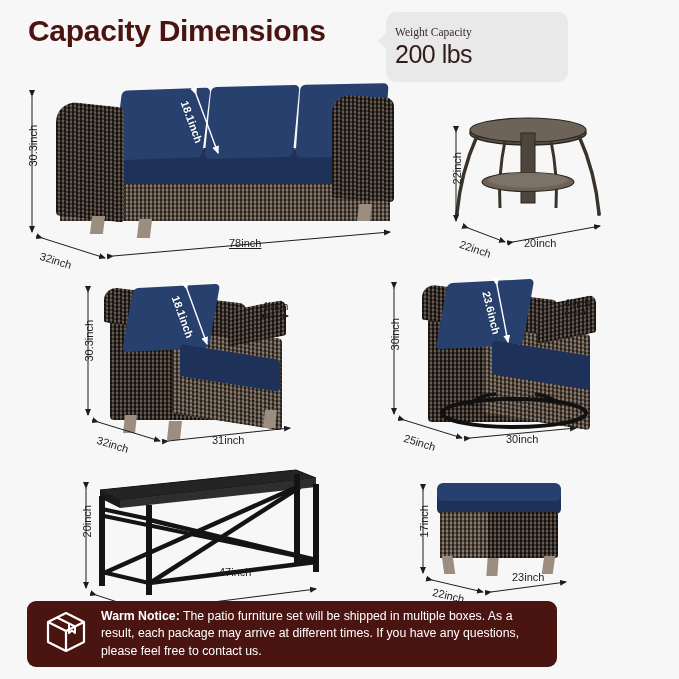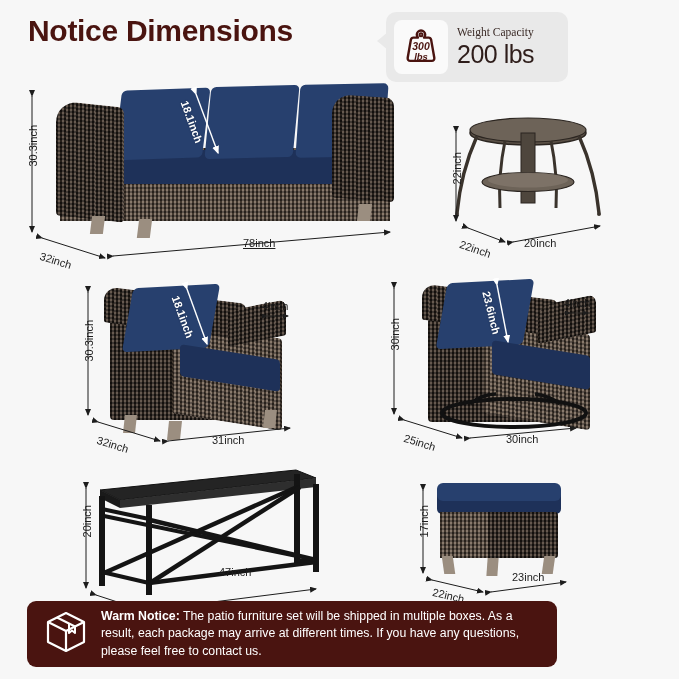--- a/index.html
+++ b/index.html
@@ -75,32 +75,24 @@
   #warm-notice .txt{
     margin-left:14px;margin-right:14px;color:#ffffff;font-size:12.3px;line-height:1.42;
   }
   #warm-notice .txt b{font-weight:bold;}
 </style>
 </head>
 <body style="background: rgb(247, 247, 247);">
 
 <div class="stage">
 
-  <div id="page-title">Notice Dimensions</div>
+  <div id="page-title">Capacity Dimensions</div>
 
   <div id="weight-badge">
     <div class="tail"></div>
-    <div class="badge-icon-box">
-      <svg width="44" height="44" viewBox="0 0 44 44">
-        <path d="M22 5.5 a4.2 4.2 0 0 1 4.2 4.2 a4.2 4.2 0 0 1 -1.2 2.9 l4.6 0 a2.6 2.6 0 0 1 2.5 2 l3.2 18.2 a2.6 2.6 0 0 1 -2.5 3.1 l-21.6 0 a2.6 2.6 0 0 1 -2.5 -3.1 l3.2 -18.2 a2.6 2.6 0 0 1 2.5 -2 l4.6 0 a4.2 4.2 0 0 1 -1.2 -2.9 a4.2 4.2 0 0 1 4.2 -4.2 z" fill="none" stroke="#4a1410" stroke-width="2.4" stroke-linejoin="round"></path>
-        <circle cx="22" cy="9.7" r="1.5" fill="none" stroke="#4a1410" stroke-width="2"></circle>
-        <text x="22" y="25" font-family="Liberation Sans, sans-serif" font-size="10.5" font-weight="bold" font-style="italic" fill="#4a1410" text-anchor="middle">300</text>
-        <text x="22" y="34.5" font-family="Liberation Sans, sans-serif" font-size="9.5" font-weight="bold" font-style="italic" fill="#4a1410" text-anchor="middle">lbs</text>
-      </svg>
-    </div>
     <div class="badge-text">
       <div class="badge-cap">Weight Capacity</div>
       <div class="badge-val">200 lbs</div>
     </div>
   </div>
 
   <div>
 
     <div class="piece wicker" style="left:60px;top:148px;width:330px;height:72px;border-radius:3px;"></div>
     <div class="piece wicker-lt" style="left:60px;top:185px;width:330px;height:36px;"></div>
@@ -135,21 +127,21 @@
 
       <line x1="42" y1="238" x2="105" y2="258" stroke="#1d1d1d" stroke-width="1" marker-start="url(#ah)" marker-end="url(#ah)"></line>
 
       <line x1="113" y1="256" x2="390" y2="232" stroke="#1d1d1d" stroke-width="1" marker-start="url(#ah)" marker-end="url(#ah)"></line>
 
       <line x1="196" y1="94" x2="218" y2="153" stroke="#ffffff" stroke-width="1.4" marker-start="url(#ahw)" marker-end="url(#ahw)"></line>
     </svg>
 
     <div class="dim rot" style="left:27px;top:125px;transform:rotate(-90deg) translate(-100%,0);">30.3inch</div>
     <div class="dim rot" style="left:42px;top:250px;transform:rotate(17deg);">32inch</div>
-    <div class="dim" style="left:243px;top:237px;text-decoration:underline;">78inch</div>
+    <div class="dim" style="left:229px;top:237px;text-decoration:underline;">78inch</div>
     <div class="cush" style="left:190px;top:99px;transform:rotate(70deg);">18.1inch</div>
   </div>
 
   <div>
     <svg class="svgl" width="679" height="679">
 
       <ellipse cx="528" cy="133" rx="58" ry="12" fill="#5a5046" stroke="#2b2520" stroke-width="1.5"></ellipse>
       <ellipse cx="528" cy="130" rx="58" ry="12" fill="#6d6358" stroke="#2b2520" stroke-width="1.2"></ellipse>
 
       <path d="M477 136 C464 165, 459 192, 457 213" stroke="#3a332c" stroke-width="3.4" fill="none"></path>

